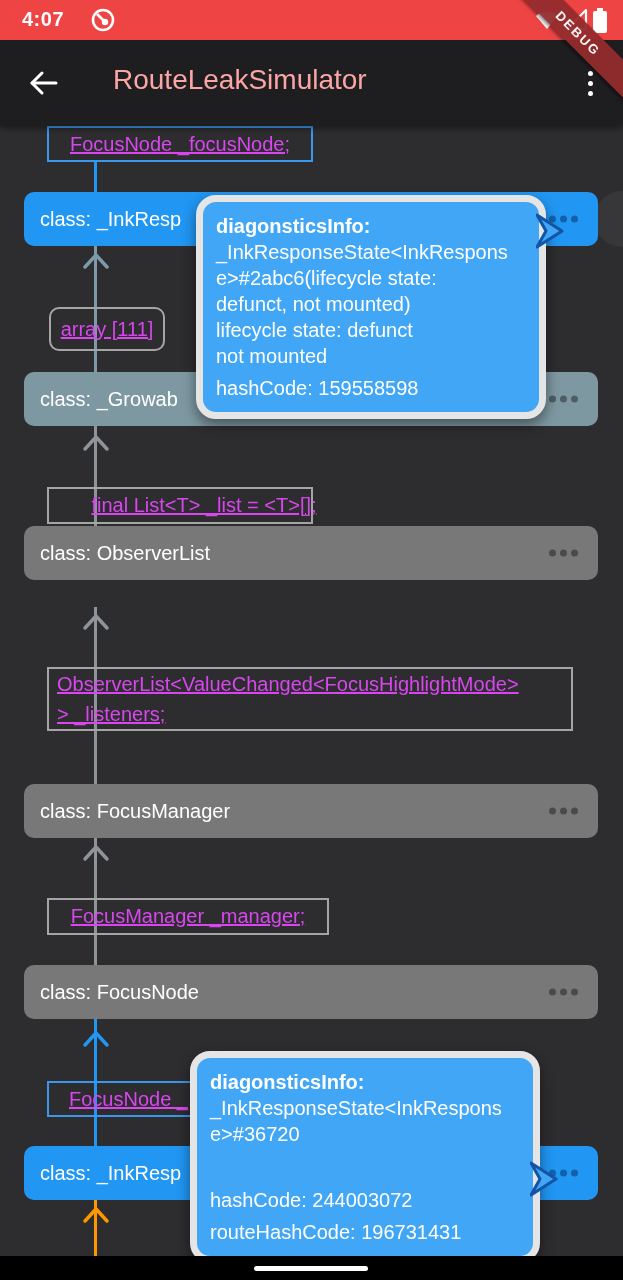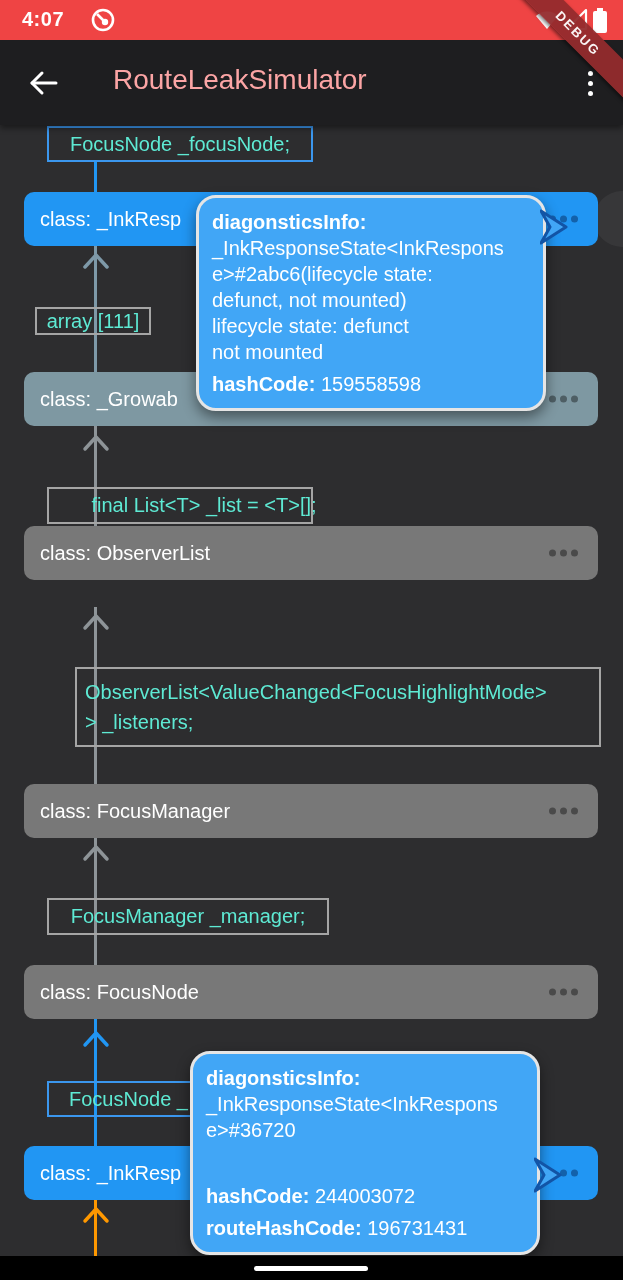--- a/index.html
+++ b/index.html
@@ -27,43 +27,43 @@
   .back-btn{position:absolute;left:28px;top:27px;width:32px;height:32px;cursor:pointer;}
   .app-title{position:absolute;left:113px;top:24px;font-size:28px;font-weight:500;color:#fca5a5;white-space:nowrap;}
   .overflow-btn{position:absolute;right:26px;top:26px;width:14px;height:34px;display:flex;flex-direction:column;
                 align-items:center;justify-content:center;gap:5px;cursor:pointer;}
   .overflow-btn i{width:5px;height:5px;border-radius:50%;background:#fff;}
 
   
   .link{position:absolute;left:94px;width:3px;z-index:0;}
   .chev{position:absolute;left:81px;z-index:0;}
   .fbox{position:absolute;box-sizing:border-box;border:2px solid #A5A5A5;z-index:1;
-        display:flex;align-items:center;justify-content:center;font-size:20px;color:#5eead4;white-space:nowrap;}
+        display:flex;align-items:center;justify-content:center;font-size:20px;color:#d946ef;white-space:nowrap;text-decoration:underline;}
   .fbox.blue{border-color:#3B97EE;}
   .fbox.big{flex-direction:column;align-items:flex-start;justify-content:center;padding:8px 8px;
             line-height:30px;white-space:normal;}
   .cnode{position:absolute;left:24px;width:574px;height:54px;box-sizing:border-box;border-radius:10px;
          display:flex;align-items:center;padding:0 16px;font-size:20px;color:#fff;z-index:2;white-space:nowrap;cursor:pointer;}
   .cnode.leak{background:#2196F3;}
   .cnode.slate{background:#7E98A2;}
   .cnode.gray{background:#787878;}
   .dots{position:absolute;right:20px;top:50%;transform:translateY(-50%);display:flex;gap:4px;cursor:pointer;}
   .dots i{width:7px;height:7px;border-radius:50%;background:rgba(0,0,0,0.38);}
   .cnode.leak .dots i{background:rgba(10,62,122,0.6);}
   .ripple{position:absolute;left:594px;top:191px;width:56px;height:56px;border-radius:50%;
           background:rgba(255,255,255,0.05);z-index:1;}
 
   
-  .tip{position:absolute;width:350px;box-sizing:border-box;background:#41A6F6;border:3px solid #e5e5e5;
+  .tip{position:absolute;width:350px;box-sizing:border-box;background:#41A6F6;border:7px solid #e5e5e5;
        border-radius:20px;padding:11px 13px;font-size:20px;line-height:26px;color:#fff;z-index:4;
        box-shadow:0 6px 14px rgba(0,0,0,.45);}
   .tip .t-title{font-weight:700;}
   .tip .t-line{white-space:nowrap;}
   .tip .t-hash{margin-top:6px;white-space:nowrap;}
-  .tip .t-hash b{font-weight:700;}
+  .tip .t-hash b{font-weight:400;}
   .tip .t-spacer{height:34px;}
   .beak{position:absolute;right:-25px;width:28px;height:36px;}
 
   
   .nav-bar{position:absolute;left:0;top:1256px;width:623px;height:24px;background:#000;z-index:8;}
   .gesture{position:absolute;left:254px;top:10px;width:114px;height:5px;border-radius:3px;background:#fff;cursor:pointer;}
 </style>
 </head>
 <body>
 
@@ -130,27 +130,27 @@
     </svg>
 
   <div class="link" style="top:1200px;height:56px;background:#FF9800;"></div>
   <svg class="chev" style="top:1206px;" width="30" height="18" viewBox="0 0 30 18">
       <polyline points="4,15 15,3 26,15" fill="none" stroke="#FF9800" stroke-width="3.5" stroke-linecap="round" stroke-linejoin="round"></polyline>
     </svg>
 
   <div class="fbox blue" style="left:47px;top:126px;width:266px;height:36px;">
     <span>FocusNode _focusNode;</span>
   </div>
-  <div class="fbox" style="left:35px;top:307px;width:116px;height:28px;">
+  <div class="fbox" style="left:49px;top:307px;width:116px;height:44px;border-radius:10px;">
     <span>array [111]</span>
   </div>
   <div class="fbox" style="left:47px;top:487px;width:266px;height:37px;padding-left:48px;">
     <span>final List&lt;T&gt; _list = &lt;T&gt;[];</span>
   </div>
-  <div class="fbox big" style="left:47px;top:667px;width:526px;height:80px;margin-left:28px;">
+  <div class="fbox big" style="left:47px;top:667px;width:526px;height:64px;">
     <span>ObserverList&lt;ValueChanged&lt;FocusHighlightMode&gt;</span>
     <span>&gt; _listeners;</span>
   </div>
   <div class="fbox" style="left:47px;top:898px;width:282px;height:37px;">
     <span>FocusManager _manager;</span>
   </div>
   <div class="fbox blue" style="left:47px;top:1081px;width:266px;height:36px;justify-content:flex-start;padding-left:20px;">
     <span>FocusNode _</span>
   </div>
 

